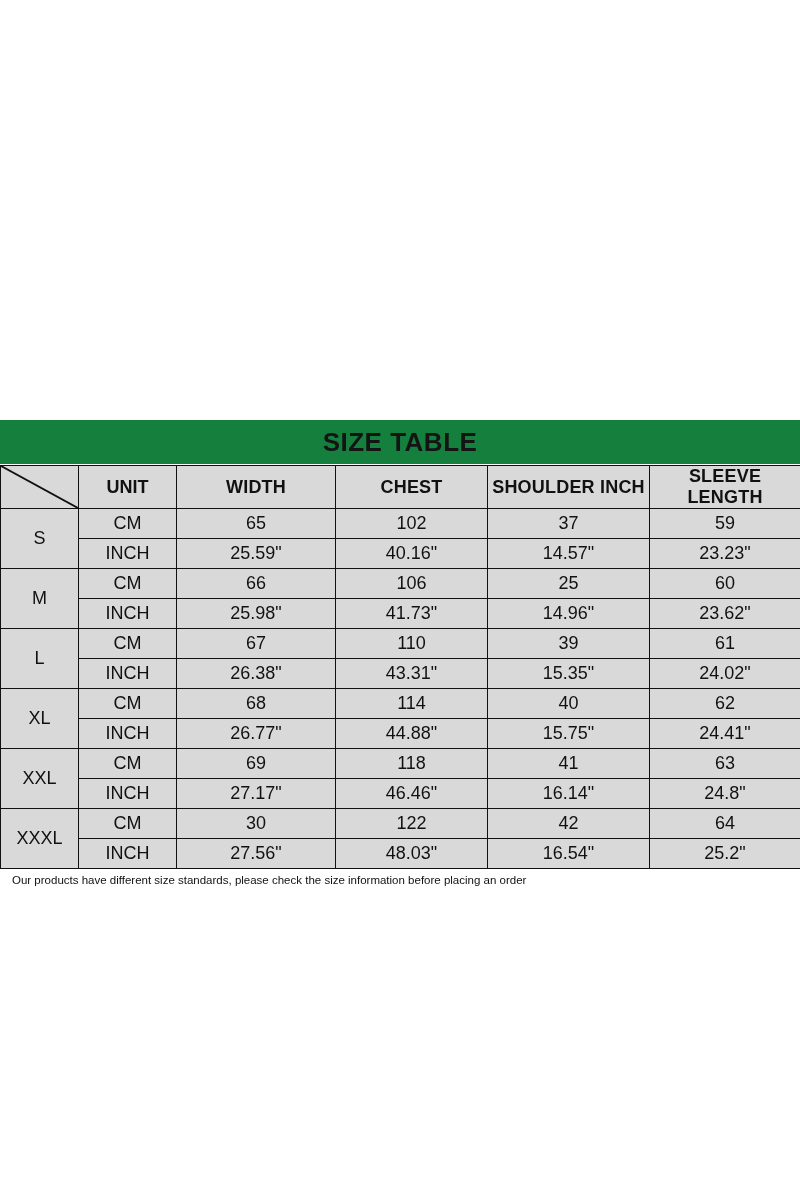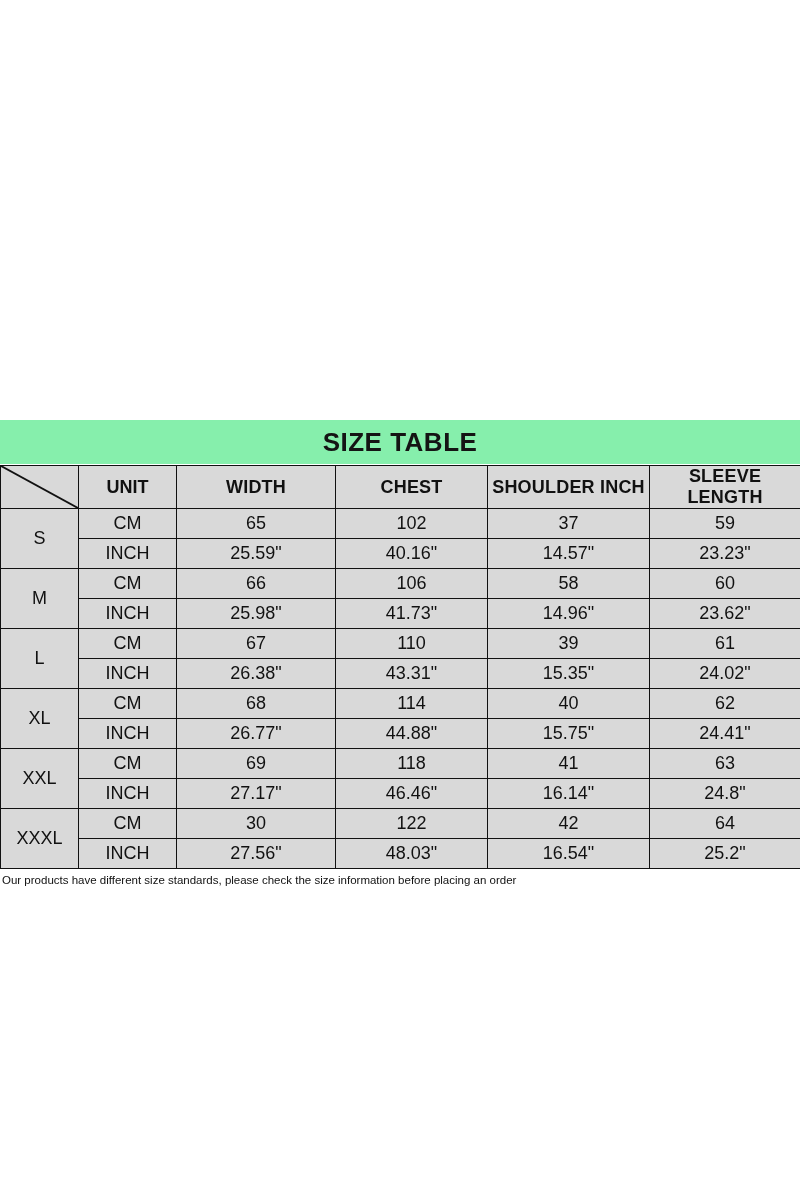--- a/index.html
+++ b/index.html
@@ -17,21 +17,21 @@
   }
 
   #size-table-wrap {
     position: absolute;
     left: 0;
     top: 420px;
     width: 800px;
   }
 
   .table-title {
-    background: #86efac;
+    background: #15803d;
     color: #141414;
     text-align: center;
     font-size: 26px;
     font-weight: bold;
     letter-spacing: 0.5px;
     line-height: 44px;
     height: 44px;
     border-bottom: 1px solid #ffffff;
   }
 
@@ -95,21 +95,21 @@
     inset: 0;
     width: 100%;
     height: 100%;
     display: block;
   }
 
   .footnote {
     width: 800px;
     font-size: 11.5px;
     color: #111111;
-    padding: 4px 0 0 2px;
+    padding: 4px 0 0 12px;
     box-sizing: border-box;
     font-family: "Liberation Sans", sans-serif;
     line-height: 14px;
   }
 </style>
 </head>
 <body>
 
 <div id="size-table-wrap">
 
@@ -152,21 +152,21 @@
         <td class="val-cell">40.16"</td>
         <td class="val-cell">14.57"</td>
         <td class="val-cell">23.23"</td>
       </tr>
 
       <tr>
         <td class="size-cell" rowspan="2">M</td>
         <td class="unit-cell">CM</td>
         <td class="val-cell">66</td>
         <td class="val-cell">106</td>
-        <td class="val-cell">58</td>
+        <td class="val-cell">25</td>
         <td class="val-cell">60</td>
       </tr>
       <tr>
         <td class="unit-cell">INCH</td>
         <td class="val-cell">25.98"</td>
         <td class="val-cell">41.73"</td>
         <td class="val-cell">14.96"</td>
         <td class="val-cell">23.62"</td>
       </tr>
 

